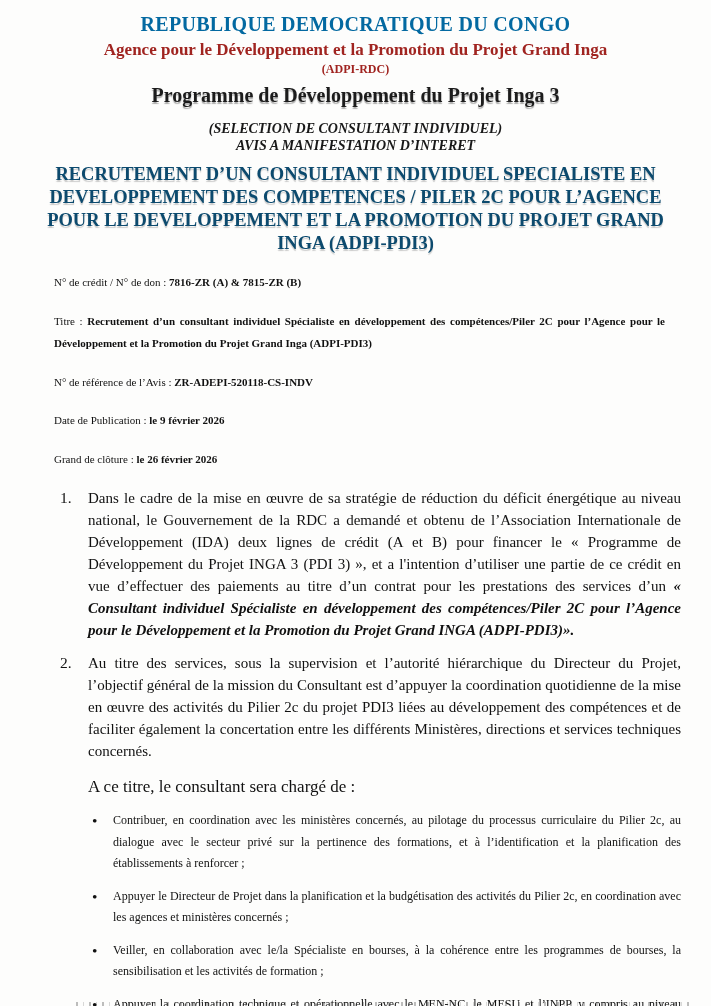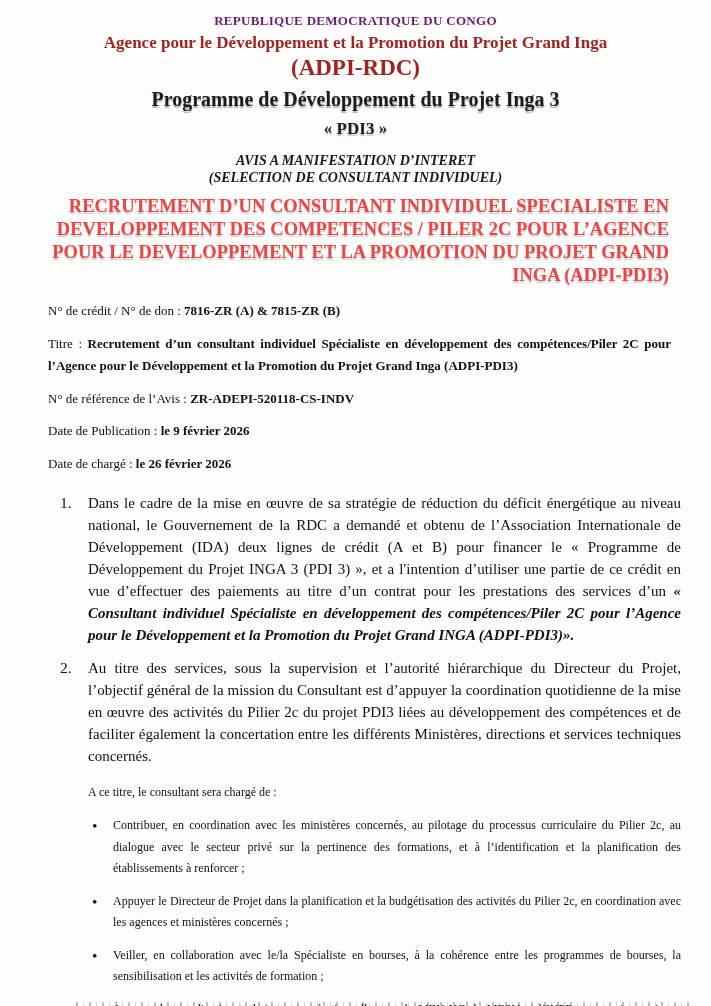--- a/index.html
+++ b/index.html
@@ -15,33 +15,33 @@
     background: #fdfdfc;
     overflow: hidden;
     font-family: "Liberation Serif", "DejaVu Serif", serif;
     color: #111111;
     box-sizing: border-box;
     padding-top: 13px;
   }
   
   .hdr { text-align: center; }
   .hdr-line1 {
-    font-size: 13px;
+    font-size: 20px;
     font-weight: bold;
     letter-spacing: 0.3px;
-    color: #701a75;
+    color: #0369a1;
   }
   .hdr-line2 {
     margin-top: 4px;
     font-size: 17px;
     font-weight: bold;
   }
   .hdr-line3 {
     margin-top: 2px;
-    font-size: 23px;
+    font-size: 12px;
     font-weight: bold;
   }
   .red { color: #a02420; }
   .hdr-line4 {
     margin-top: 7px;
     font-size: 20px;
     font-weight: bold;
     color: #1c1c1c;
     text-shadow: 0 2px 1px rgba(110,110,110,0.55);
   }
@@ -57,34 +57,34 @@
   .notice-line {
     font-size: 14px;
     font-weight: bold;
     font-style: italic;
     color: #191919;
     line-height: 17px;
   }
   
   .doc-title {
     margin: 9px 42px 0 42px;
-    text-align: right;
+    text-align: center;
     font-size: 18.5px;
     font-weight: bold;
     line-height: 23px;
-    color: #ef4444;
+    color: #0c4a6e;
     text-shadow: 0 1.5px 1px rgba(130,130,130,0.4);
   }
   
   .meta {
     margin: 13px 30px 0 38px;
   }
   .meta p {
-    margin: 10px;
-    font-size: 13px;
+    margin: 16px;
+    font-size: 11px;
     line-height: 22.5px;
     text-align: justify;
   }
   .meta .lbl { font-weight: normal; }
   .meta .val { font-weight: bold; }
   
   .numlist { margin: 17px 30px 0 60px; }
   .num-item { display: flex; margin-bottom: 11px; }
   .num-item .num {
     flex: 0 0 28px;
@@ -93,21 +93,21 @@
   }
   .num-item .ntext {
     flex: 1;
     font-size: 15px;
     line-height: 22px;
     text-align: justify;
   }
   .emph { font-weight: bold; font-style: italic; }
   .sub-intro {
     margin: 14px 30px 0 88px;
-    font-size: 12px;
+    font-size: 17px;
     line-height: 22px;
   }
   
   .bullets { margin: 12px 30px 0 92px; }
   .bullet-item { display: flex; margin-bottom: 11px; }
   .bullet-item .dot {
     flex: 0 0 21px;
     font-size: 15.5px;
     line-height: 21.5px;
   }
@@ -137,36 +137,35 @@
 </head>
 <body>
 
 <div class="page">
 
   <header class="hdr">
     <div class="hdr-line1">REPUBLIQUE DEMOCRATIQUE DU CONGO</div>
     <div class="hdr-line2 red">Agence pour le Développement et la Promotion du Projet Grand Inga</div>
     <div class="hdr-line3 red">(ADPI-RDC)</div>
     <div class="hdr-line4">Programme de Développement du Projet Inga 3</div>
-    <div class="hdr-line5">« PDI3 »</div>
   </header>
 
   <section class="notice">
+    <div class="notice-line">(SELECTION DE CONSULTANT INDIVIDUEL)</div>
     <div class="notice-line">AVIS A MANIFESTATION D’INTERET</div>
-    <div class="notice-line">(SELECTION DE CONSULTANT INDIVIDUEL)</div>
   </section>
 
   <h1 class="doc-title">RECRUTEMENT D’UN CONSULTANT INDIVIDUEL SPECIALISTE EN DEVELOPPEMENT DES COMPETENCES / PILER 2C POUR L’AGENCE POUR LE DEVELOPPEMENT ET LA PROMOTION DU PROJET GRAND INGA (ADPI-PDI3)</h1>
 
   <section class="meta">
     <p><span class="lbl">N° de crédit / N° de don : </span><span class="val">7816-ZR (A) &amp; 7815-ZR (B)</span></p>
     <p><span class="lbl">Titre : </span><span class="val">Recrutement d’un consultant individuel Spécialiste en développement des compétences/Piler 2C pour l’Agence pour le Développement et la Promotion du Projet Grand Inga (ADPI-PDI3)</span></p>
     <p><span class="lbl">N° de référence de l’Avis : </span><span class="val">ZR-ADEPI-520118-CS-INDV</span></p>
     <p><span class="lbl">Date de Publication : </span><span class="val">le 9 février 2026</span></p>
-    <p><span class="lbl">Date de chargé : </span><span class="val">le 26 février 2026</span></p>
+    <p><span class="lbl">Grand de clôture : </span><span class="val">le 26 février 2026</span></p>
   </section>
 
   <section class="numlist">
     <div class="num-item">
       <span class="num">1.</span>
       <span class="ntext"><span>Dans le cadre de la mise en œuvre de sa stratégie de réduction du déficit énergétique au niveau national, le Gouvernement de la RDC a demandé et obtenu de l’Association Internationale de Développement (IDA) deux lignes de crédit (A et B) pour financer le « Programme de Développement du Projet INGA 3 (PDI 3) », et a l'intention d’utiliser une partie de ce crédit en vue d’effectuer des paiements au titre d’un contrat pour les prestations des services d’un </span><span class="emph">« Consultant individuel Spécialiste en développement des compétences/Piler 2C pour l’Agence pour le Développement et la Promotion du Projet Grand INGA (ADPI-PDI3)».</span></span>
     </div>
     <div class="num-item">
       <span class="num">2.</span>
       <span class="ntext"><span>Au titre des services, sous la supervision et l’autorité hiérarchique du Directeur du Projet, l’objectif général de la mission du Consultant est d’appuyer la coordination quotidienne de la mise en œuvre des activités du Pilier 2c du projet PDI3 liées au développement des compétences et de faciliter également la concertation entre les différents Ministères, directions et services techniques concernés.</span><span class="emph"></span></span>

